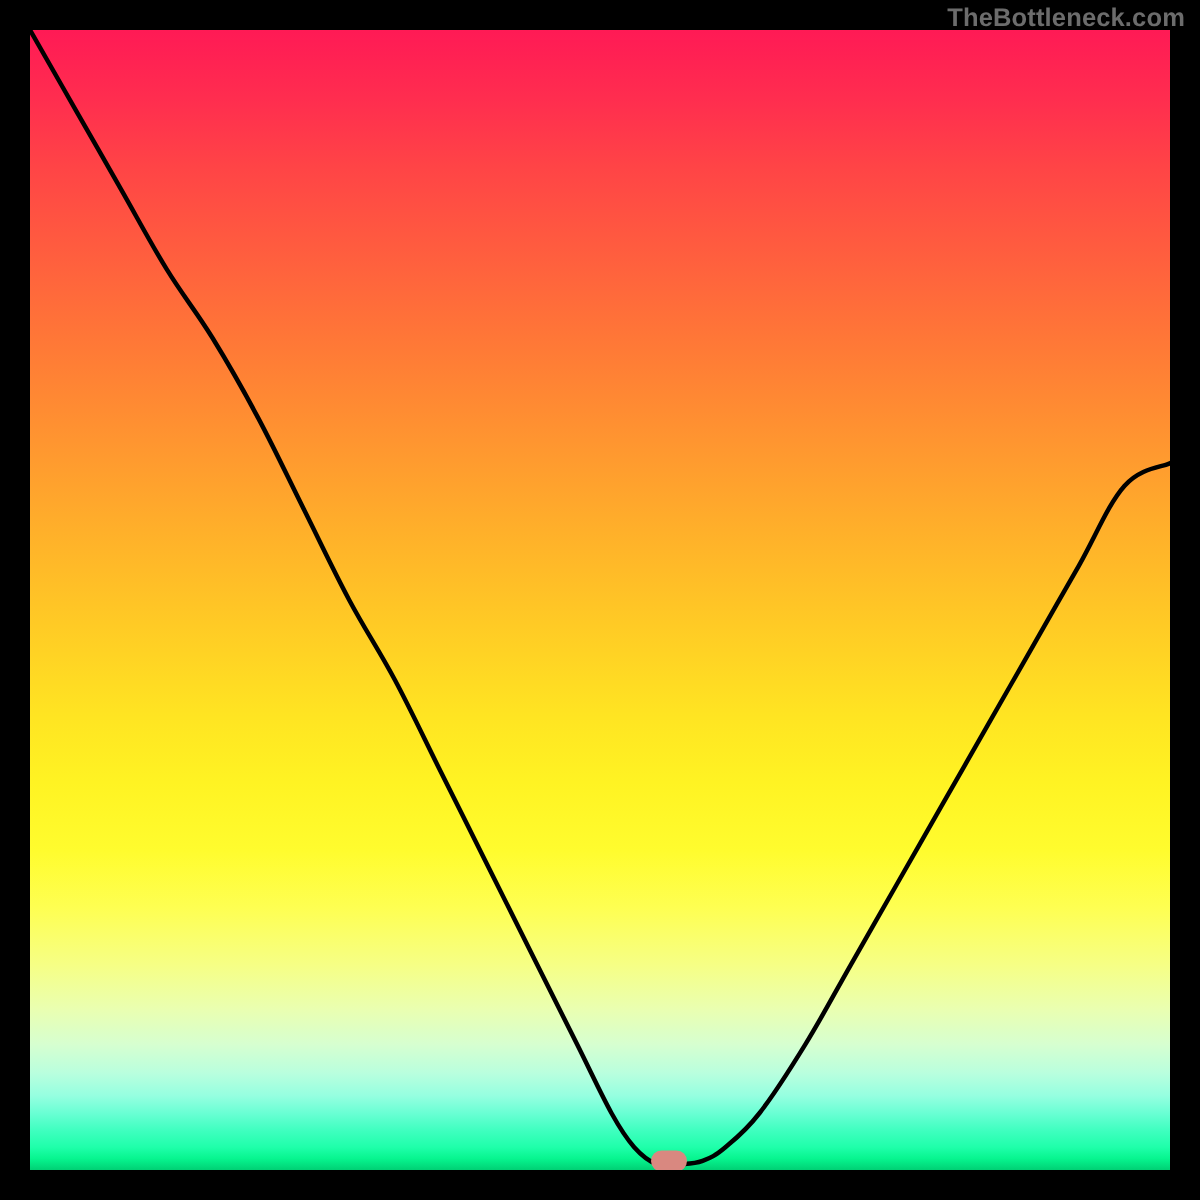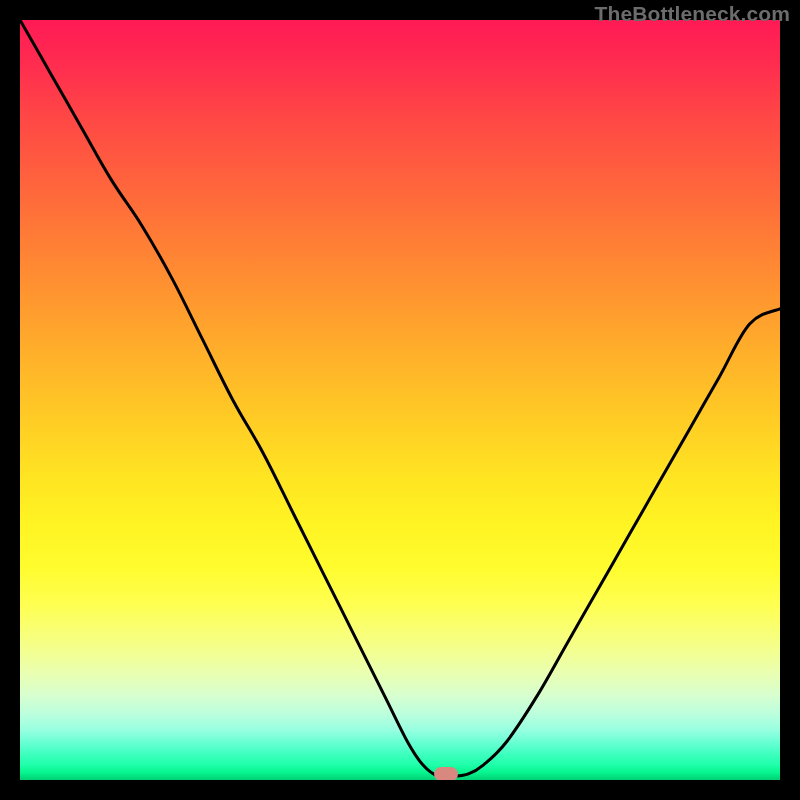--- a/index.html
+++ b/index.html
@@ -67,21 +67,21 @@
     height: 14px;
     background: #d98880;
     border-radius: 7px;
     transform: translate(-50%, -50%);
   }
   .watermark {
     position: absolute;
     top: 2px;
     right: 10px;
     font-family: Arial, Helvetica, sans-serif;
-    font-size: 21px;
+    font-size: 17px;
     font-weight: 600;
     color: #6c6c6c;
     letter-spacing: 0.1px;
   }
 </style>
 </head>
 <body>
 
 <div class="chart-container">
 

